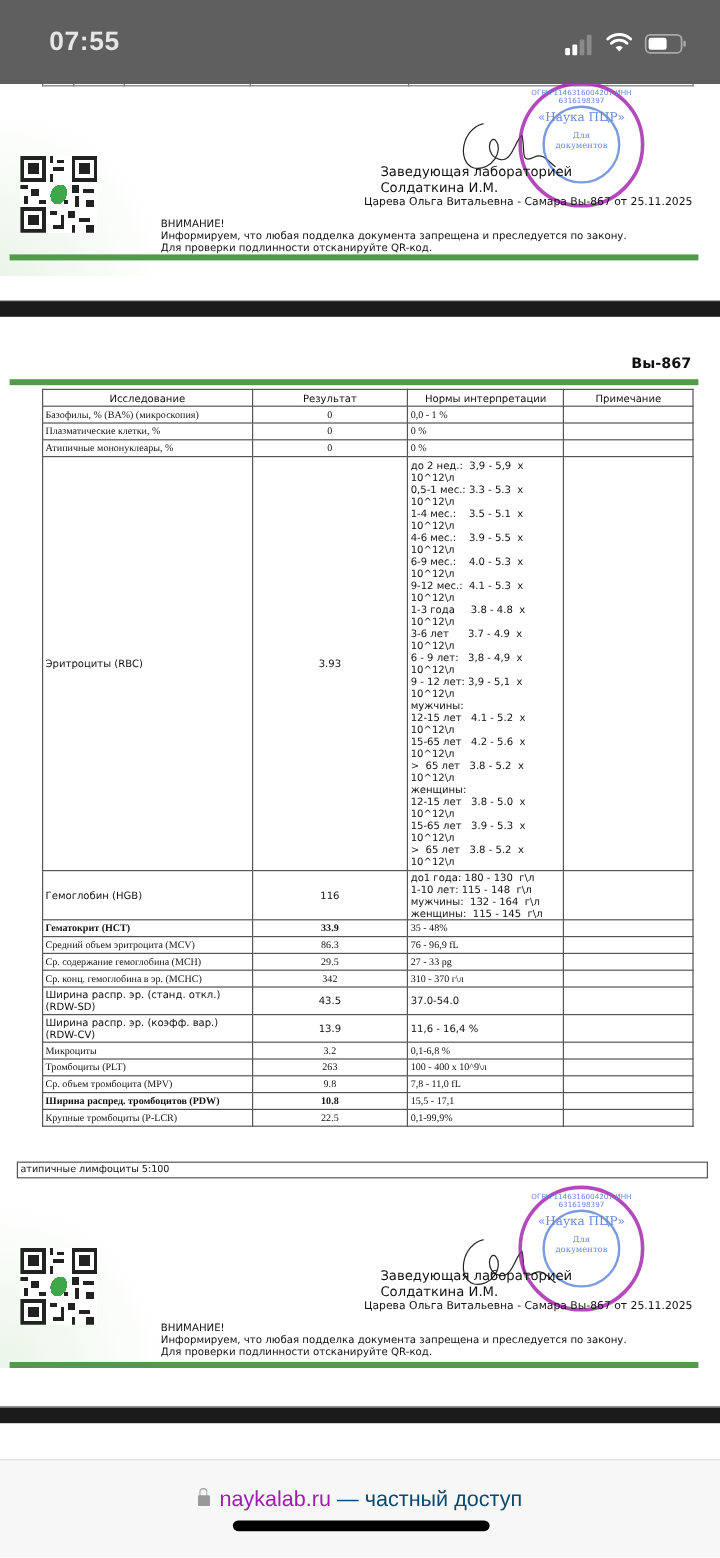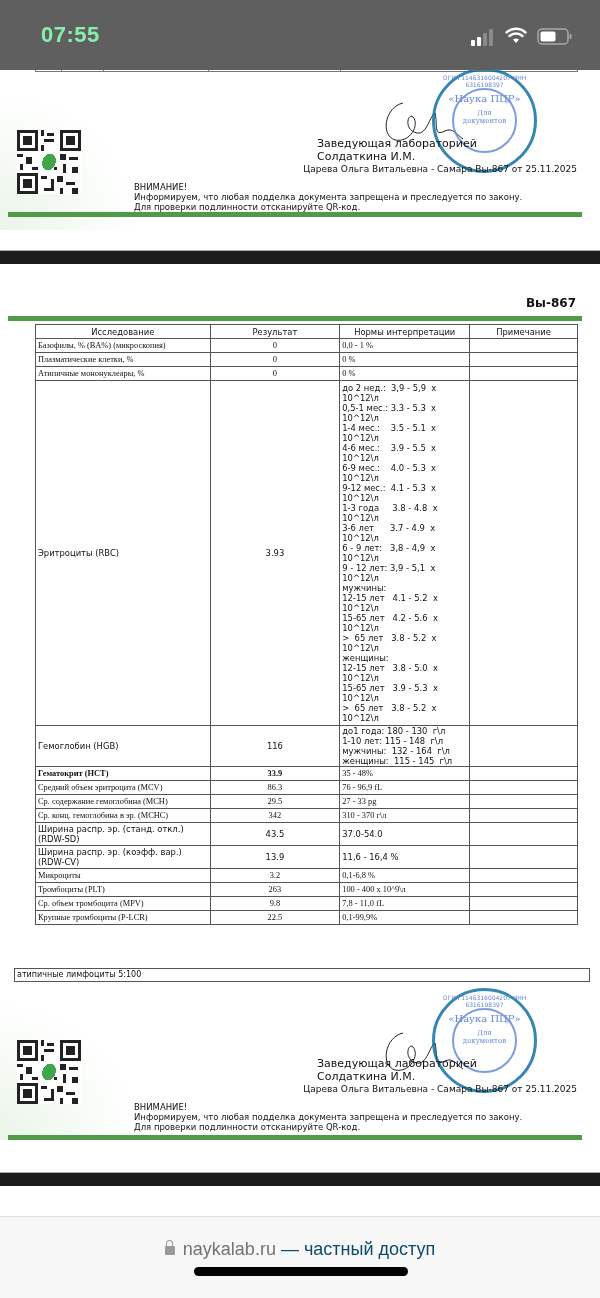--- a/index.html
+++ b/index.html
@@ -1,33 +1,33 @@
 <!DOCTYPE html>
 <html><head>
 <meta charset="utf-8">
 <style>
   * { box-sizing: border-box; margin: 0; padding: 0; }
   html, body { width: 600px; height: 1298px; overflow: hidden; background: #fff; }
   body { font-family: "DejaVu Sans", sans-serif; position: relative; color: #111; }
 
   .statusbar { position: absolute; top: 0; left: 0; width: 600px; height: 70px; background: #5f5f5f; z-index: 5; }
-  .statusbar .time { position: absolute; left: 41px; top: 22px; font-family: "Liberation Sans", sans-serif; font-size: 22px; font-weight: 600; color: #86efac; letter-spacing: 0.5px; }
+  .statusbar .time { position: absolute; left: 41px; top: 22px; font-family: "Liberation Sans", sans-serif; font-size: 22px; font-weight: 600; color: #e5e5e5; letter-spacing: 0.5px; }
   .sig { display: flex; align-items: flex-end; gap: 2px; height: 17px; }
   .sig span { width: 4px; background: #fff; border-radius: 1px; }
   .sig span.dim { background: #8a8a8a; }
 
   .page-top-border { position: absolute; top: 70px; left: 35px; width: 543px; height: 2px; border-bottom: 1px solid #777; }
   .page-top-border .tick { position: absolute; top: -4px; width: 1px; height: 6px; background: #777; }
 
   .footer-block { position: absolute; left: 0; width: 600px; height: 140px; }
   .footer-block .dots-bg { position: absolute; left: 0; top: 0; width: 140px; height: 140px;
      background: radial-gradient(circle at 0 100%, rgba(140,200,130,0.18), rgba(255,255,255,0) 70%); }
   .qr { position: absolute; left: 17px; width: 64px; height: 64px; background: #fff; border: 0; }
   .sig-title { position: absolute; left: 317px; font-size: 11px; color: #111; line-height: 13px; }
-  .stamp { position: absolute; width: 105px; height: 105px; border-radius: 50%; border: 3px solid #0369a1; opacity: 0.8; text-decoration: underline; }
+  .stamp { position: absolute; width: 105px; height: 105px; border-radius: 50%; border: 3px solid #a21caf; opacity: 0.8; text-decoration: underline; }
   .stamp .inner { position: absolute; left: 17px; top: 17px; width: 65px; height: 65px; border-radius: 50%; border: 2px solid #5b84d8; }
   .stamp .name { position: absolute; left: 0; right: 0; top: 22px; text-align: center; font-family: "DejaVu Serif", serif; font-size: 10px; color: #3f6ad0; }
   .stamp .sub { position: absolute; left: 0; right: 0; top: 38px; text-align: center; font-family: "DejaVu Serif", serif; font-size: 7px; color: #3f6ad0; line-height: 8px; }
   .stamp .ring { position: absolute; left: 0; right: 0; top: 3px; text-align: center; font-size: 6px; color: #3f6ad0; }
   .scribble { position: absolute; }
   .patient-line { position: absolute; right: 23px; font-size: 9px; color: #111; }
   .warning { position: absolute; left: 134px; font-size: 8.5px; line-height: 10px; color: #111; }
   .green-bar { position: absolute; left: 8px; width: 574px; height: 5px; background: #4f9b48; }
 
   .dark-sep { position: absolute; left: 0; width: 600px; height: 14px; background: #1b1b1b; border-top: 1px solid #aaa; }
@@ -43,21 +43,21 @@
   table.results td.c3 { width: 130px; }
   table.results td.c4 { width: 108px; }
   table.results tr.bold td.c1, table.results tr.bold td.c2 { font-weight: bold; }
   table.results tr.r1 td { height: 14px; font-family: Liberation Serif, serif; }
   table.results tr.r2 td { height: 23px; }
   .norm-line { display: block; white-space: pre; }
   .note-row { position: absolute; top: 968px; left: 14px; width: 576px; height: 14px; border: 1px solid #555; font-size: 8px; line-height: 12px; padding-left: 2px; }
 
   .bottom-bar { position: absolute; top: 1216px; left: 0; width: 600px; height: 82px; background: #f7f7f7; border-top: 1px solid #ddd; }
   .url { position: absolute; top: 22px; left: 0; width: 600px; text-align: center; font-family: "Liberation Sans", sans-serif; font-size: 18px; }
-  .url .domain { color: #737373; }
+  .url .domain { color: #a21caf; }
   .url .private { color: #0c4a6e; }
   .lock { display: inline-block; width: 10px; height: 9px; background: #999; border-radius: 1px; position: relative; margin-right: 8px; vertical-align: 0; }
   .lock::before { content: ""; position: absolute; left: 1.5px; top: -6px; width: 5px; height: 6px; border: 1.5px solid #999; border-bottom: 0; border-radius: 4px 4px 0 0; }
   .home-ind { position: absolute; top: 50px; left: 194px; width: 214px; height: 9px; background: #000; border-radius: 5px; }
 </style>
 </head>
 <body>
 
 <div class="statusbar">
   <div class="time">07:55</div>
@@ -304,20 +304,28 @@
         <td class="c4"></td>
       </tr>
       <tr class="r1">
         <td class="c1">Ср. объем тромбоцита (MPV)</td>
         <td class="c2">9.8</td>
         <td class="c3">
           <span class="norm-line">7,8 - 11,0 fL</span>
         </td>
         <td class="c4"></td>
       </tr>
+      <tr class="bold r1">
+        <td class="c1">Ширина распред. тромбоцитов (PDW)</td>
+        <td class="c2">10.8</td>
+        <td class="c3">
+          <span class="norm-line">15,5 - 17,1</span>
+        </td>
+        <td class="c4"></td>
+      </tr>
       <tr class="r1">
         <td class="c1">Крупные тромбоциты (P-LCR)</td>
         <td class="c2">22.5</td>
         <td class="c3">
           <span class="norm-line">0,1-99,9%</span>
         </td>
         <td class="c4"></td>
       </tr>
     </tbody>
 </table>

